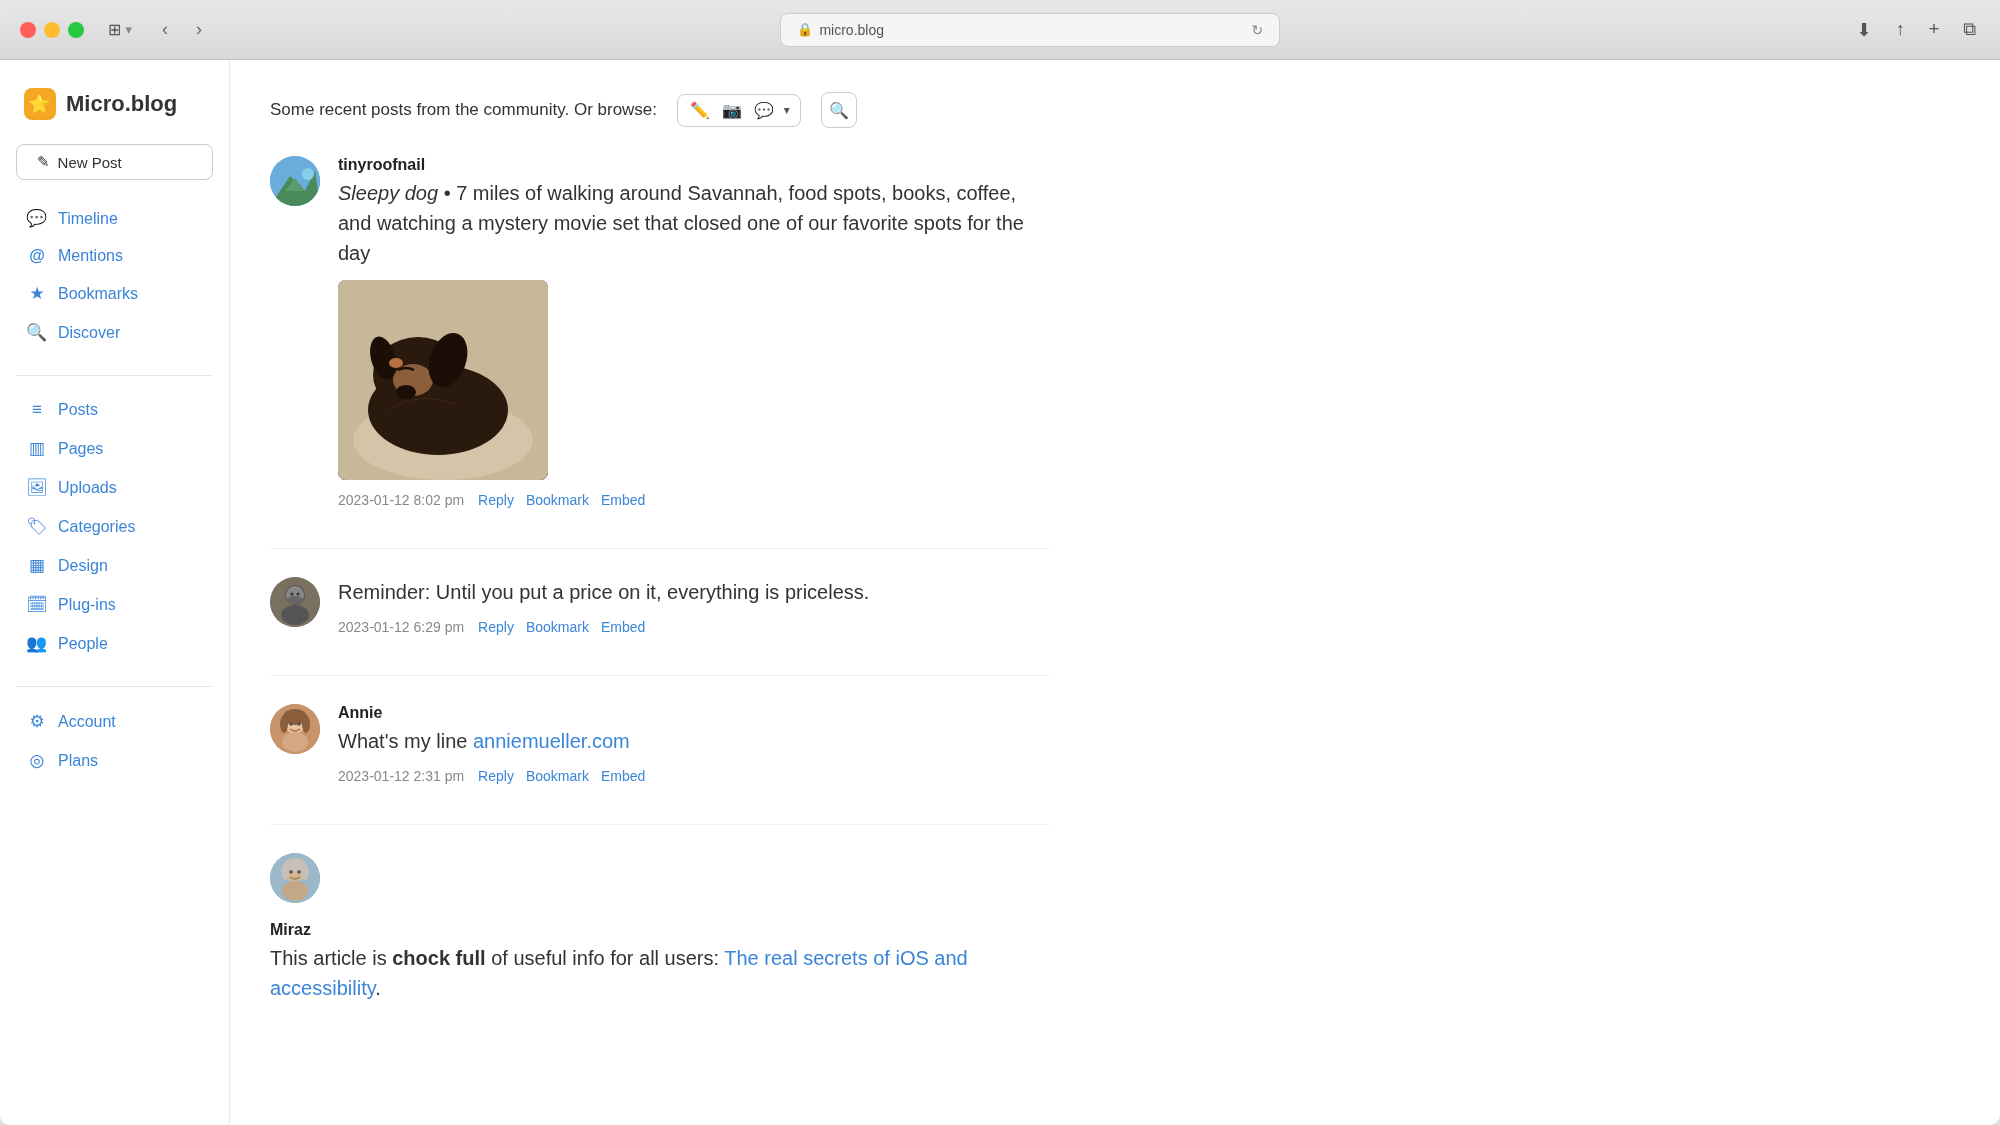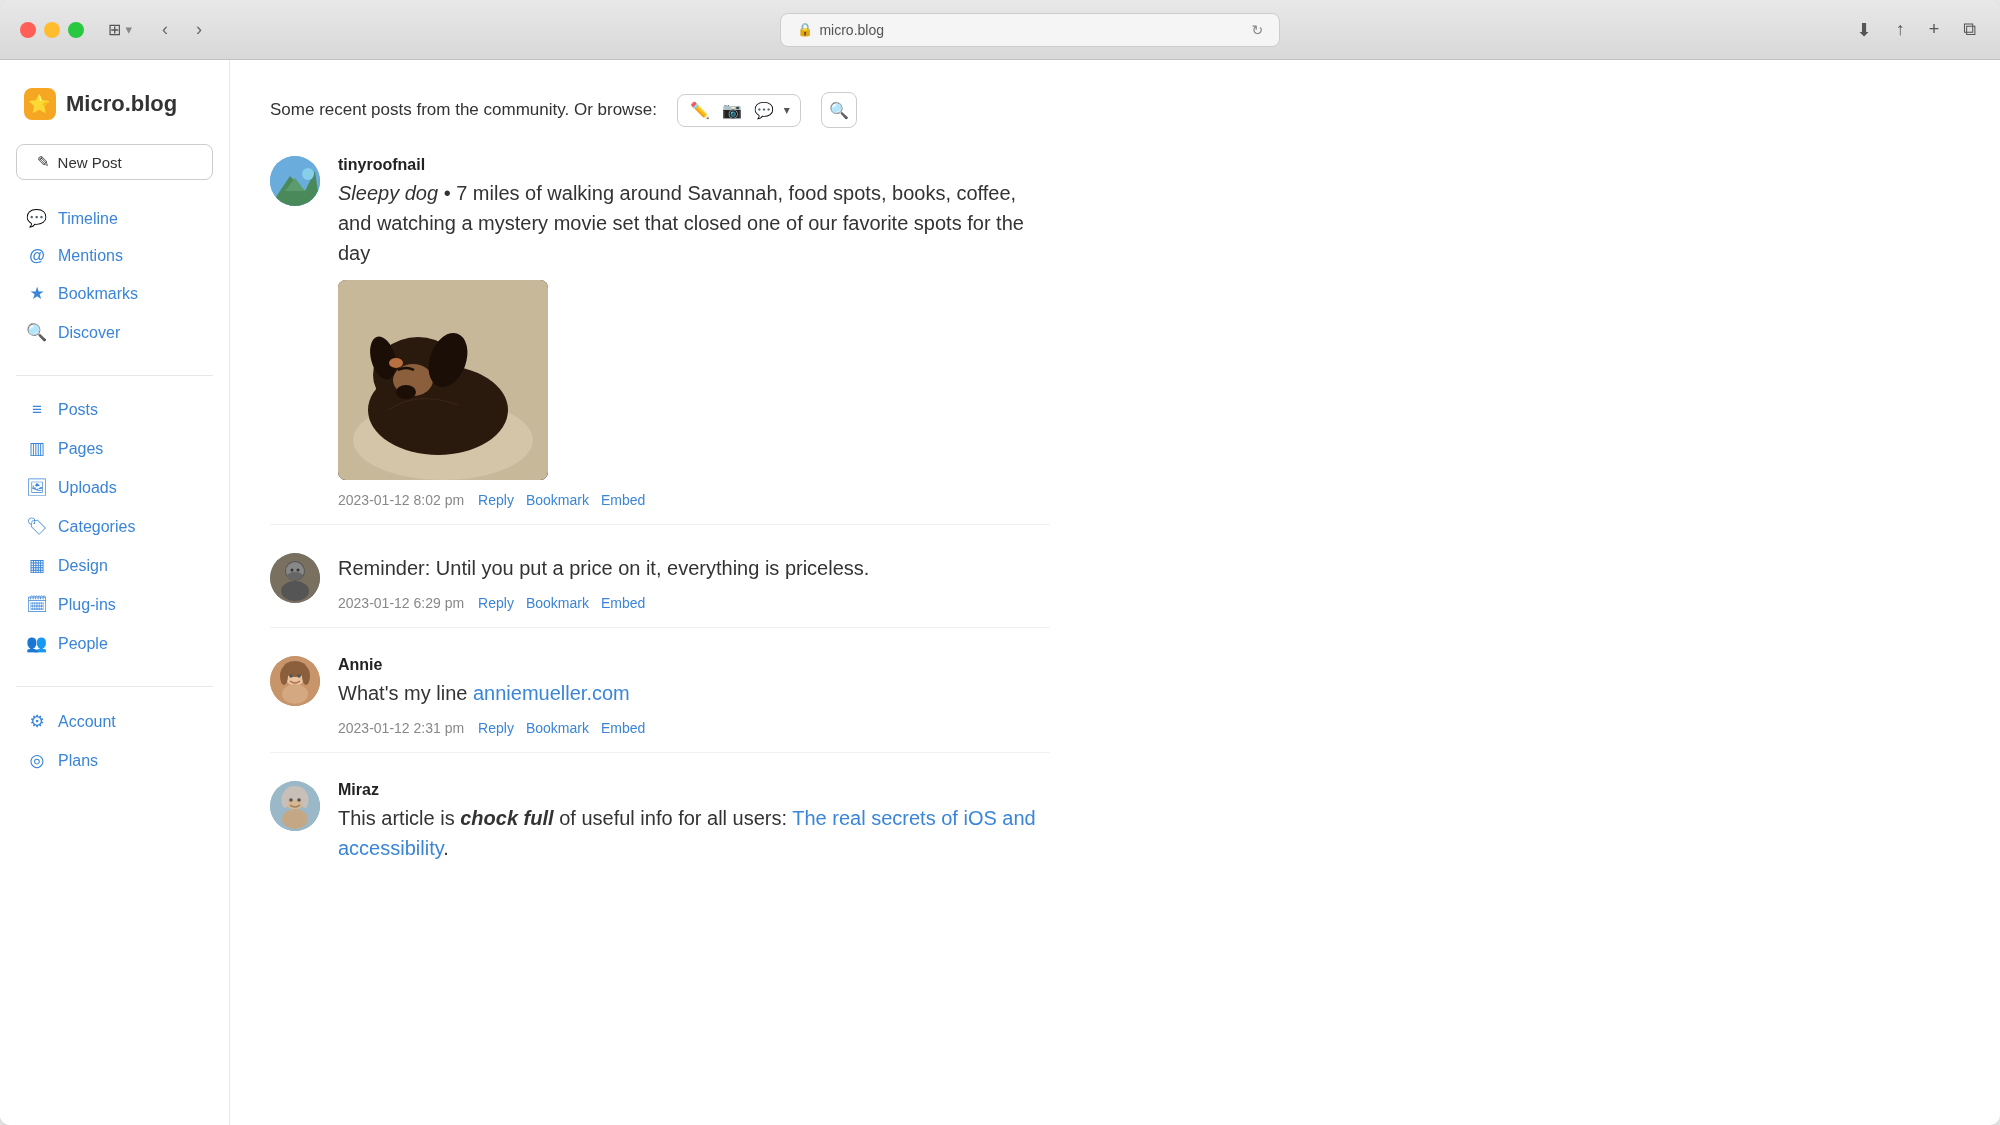--- a/index.html
+++ b/index.html
@@ -240,26 +240,27 @@
       justify-content: center;
       cursor: pointer;
       font-size: 16px;
     }
 
     
     .post {
       display: flex;
       gap: 18px;
       margin-bottom: 28px;
-      padding-bottom: 16px;
+      padding-bottom: 40px;
       border-bottom: 1px solid #f0f0f0;
     }
 
     .post:last-child {
       border-bottom: none;
+      flex-direction: column;
     }
 
     .avatar {
       width: 50px;
       height: 50px;
       border-radius: 50%;
       background: #ccc;
       flex-shrink: 0;
       overflow: hidden;
       display: flex;
@@ -288,21 +289,20 @@
       line-height: 1.5;
       margin-bottom: 12px;
     }
 
     .post-text em {
       font-style: italic;
     }
 
     .post-text strong {
       font-weight: 700;
-      font-style: italic;
     }
 
     .post-text a {
       color: #3a85d8;
       text-decoration: none;
     }
 
     .post-image {
       width: 210px;
       height: 200px;

